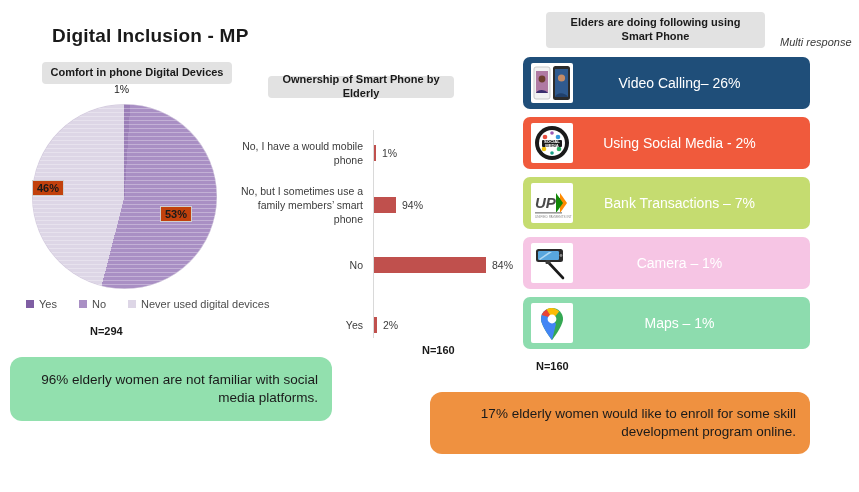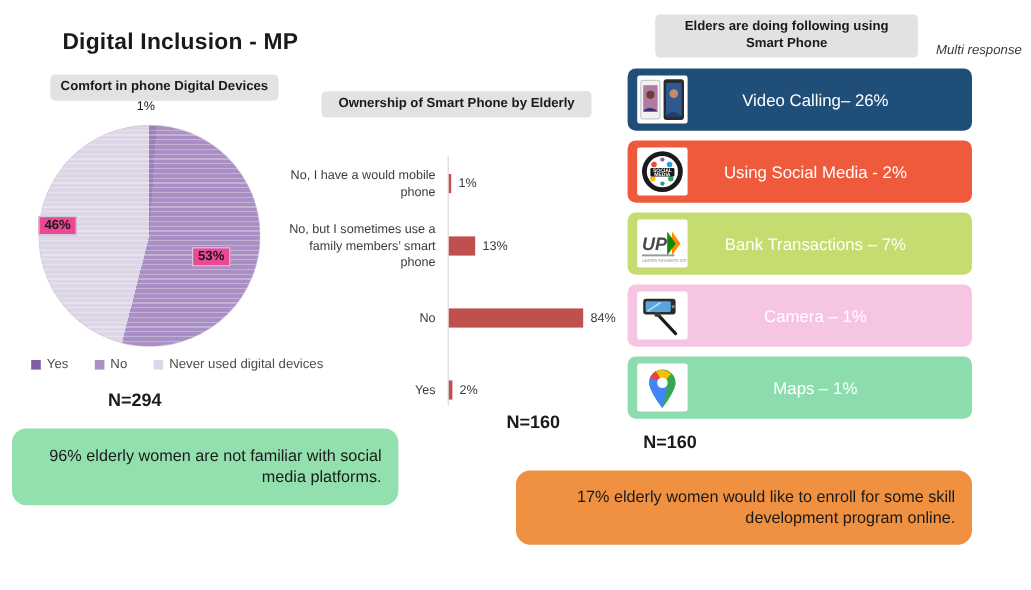--- a/index.html
+++ b/index.html
@@ -39,21 +39,21 @@
     color: #1a1a1a;
     display: flex;
     align-items: center;
     justify-content: center;
     text-align: center;
     line-height: 1.25;
     padding: 4px 8px;
     box-sizing: border-box;
   }
   #pill-pie   { left: 42px;  top: 62px; width: 190px; height: 22px; }
-  #pill-bar   { left: 268px; top: 76px; width: 225px; height: 22px; }
+  #pill-bar   { left: 268px; top: 76px; width: 186px; height: 22px; }
   #pill-right { left: 546px; top: 12px; width: 219px; height: 36px; }
 
   .multi-response {
     position: absolute;
     left: 780px;
     top: 36px;
     font-size: 11px;
     font-style: italic;
     color: #3a3a3a;
     white-space: nowrap;
@@ -74,21 +74,21 @@
         rgba(255,255,255,0) 1px, rgba(255,255,255,0) 4px),
       conic-gradient(
         from 0deg,
         #9b7fb8 0deg 3.6deg,
         #a98fc4 3.6deg 194.4deg,
         #ddd6e6 194.4deg 360deg);
     box-shadow: 0 0 0 0.5px #cfc6da inset;
   }
   .pie-label {
     position: absolute;
-    background: #ec4899;
+    background: #c2410c;
     border: 1px solid #cfcfcf;
     font-size: 11px;
     font-weight: bold;
     color: #1a1a1a;
     padding: 1px 4px;
     white-space: nowrap;
   }
   #lbl-1  { left: 92px;  top: -18px; border: none; background: transparent; font-weight: normal; font-size: 10.5px; }
   #lbl-46 { left: 14px;  top: 80px; }
   #lbl-53 { left: 142px; top: 106px; }
@@ -102,21 +102,21 @@
     align-items: center;
     gap: 22px;
     font-size: 11px;
     color: #4c4c4c;
   }
   .legend-item { display: flex; align-items: center; gap: 5px; white-space: nowrap; }
   .legend-swatch { width: 8px; height: 8px; display: inline-block; }
 
   .n-label {
     position: absolute;
-    font-size: 15px;
+    font-size: 11px;
     font-weight: bold;
     color: #1a1a1a;
     white-space: nowrap;
   }
   #n-pie   { left: 90px;  top: 325px; }
   #n-bar   { left: 422px; top: 344px; }
   #n-right { left: 536px; top: 360px; }
 
   
   #bar-chart { position: absolute; left: 228px; top: 130px; width: 290px; height: 215px; }
@@ -246,21 +246,21 @@
       <div class="bar-track">
         <div class="bar-fill" style="width:2px"></div>
         <div class="bar-val">1%</div>
       </div>
     </div>
 
     <div class="bar-row" style="top:52px">
       <div class="bar-cat">No, but I sometimes use a family members’ smart phone</div>
       <div class="bar-track">
         <div class="bar-fill" style="width:22px"></div>
-        <div class="bar-val">13%</div>
+        <div class="bar-val">94%</div>
       </div>
     </div>
 
     <div class="bar-row" style="top:112px">
       <div class="bar-cat">No</div>
       <div class="bar-track">
         <div class="bar-fill" style="width:112px"></div>
         <div class="bar-val">84%</div>
       </div>
     </div>

